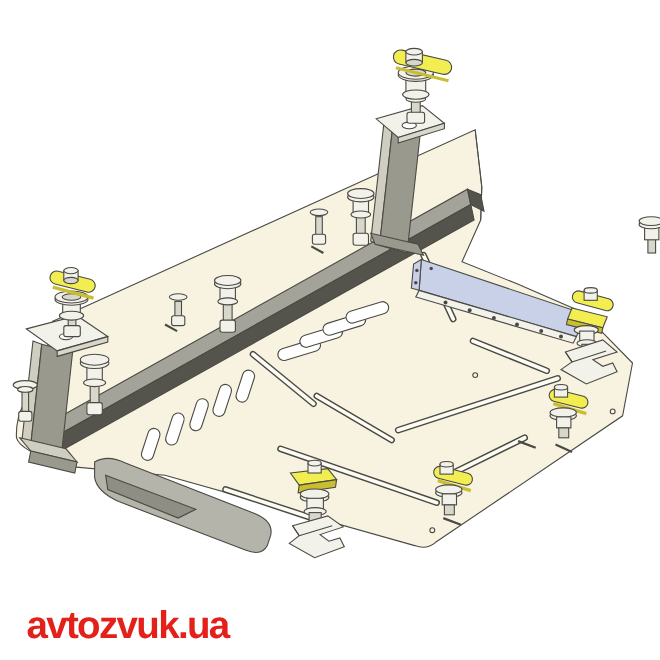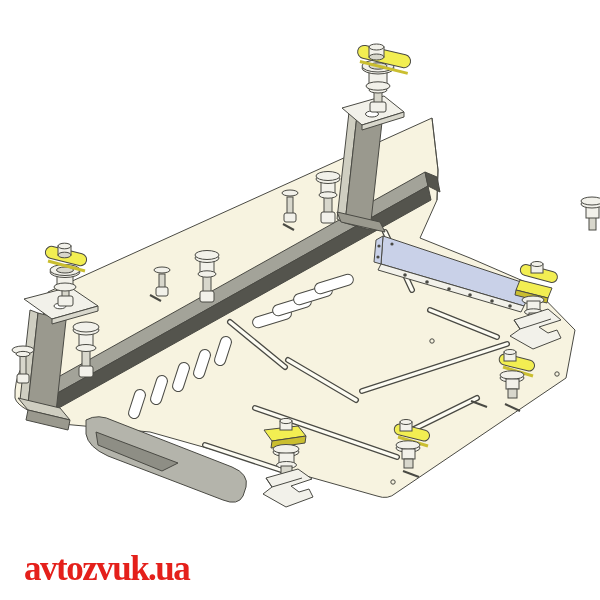--- a/index.html
+++ b/index.html
@@ -8,21 +8,21 @@
     background:var(--background,#fff);
     font-family:"Liberation Sans",sans-serif;
     position:relative;
   }
   .stage{position:absolute;inset:0;}
   svg{display:block;}
   .watermark{
     position:absolute;left:24px;top:549px;
     font-size:35px;font-weight:bold;letter-spacing:-1.5px;
     color:var(--watermark,#e4201b);
-    font-family:Liberation Serif, serif;
+    font-family:Liberation Sans, sans-serif;
     user-select:none;
   }
   .outline{stroke:var(--outline,#4a4a44);stroke-width:1;}
   .thin{stroke:var(--outline,#4a4a44);stroke-width:0.8;}
 </style>
 </head>
 <body>
 
 <div class="stage">
 <svg width="600" height="600" viewBox="0 0 600 600">

